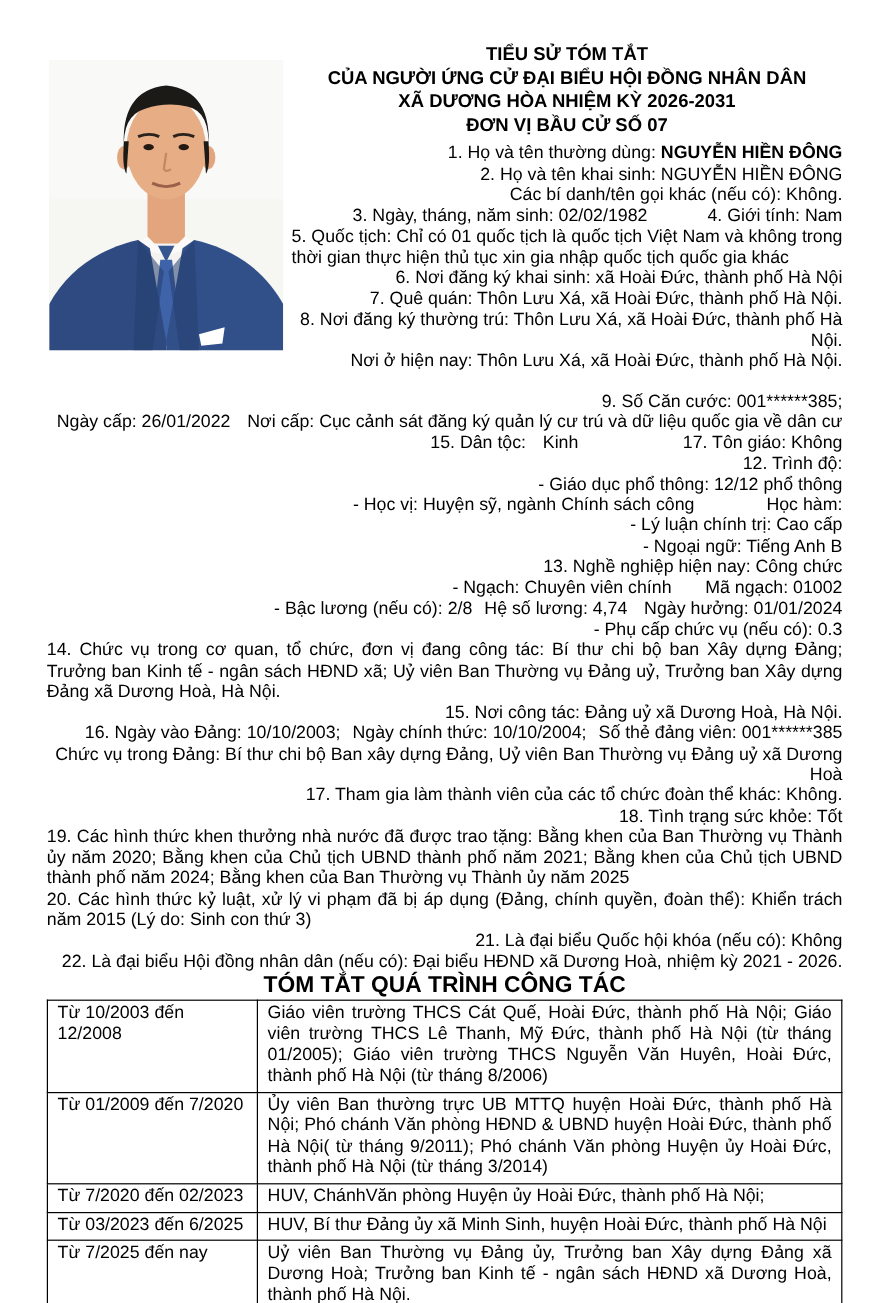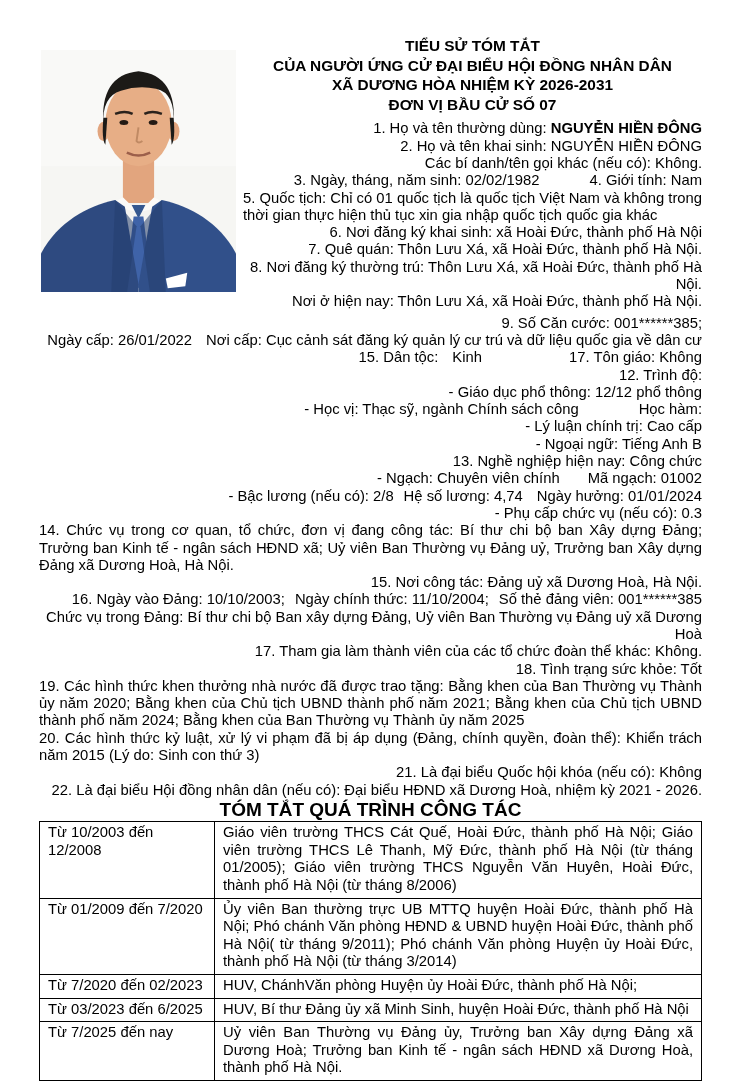--- a/index.html
+++ b/index.html
@@ -27,21 +27,21 @@
   .title-block{text-align:center;font-weight:bold;font-size:15.4px;line-height:19.6px;margin-bottom:6px;}
   .line{text-align:right;}
   .just{text-align:justify;}
   .bold{font-weight:bold;}
   .gap10{display:inline-block;width:10px;}
   .gap14{display:inline-block;width:14px;}
   .gap28{display:inline-block;width:28px;}
   .gap50{display:inline-block;width:50px;}
   .gap60{display:inline-block;width:60px;}
   .gap87{display:inline-block;width:87px;}
-  .details{margin-top:4px;}
+  .details{margin-top:16px;}
   .details .line{margin:0;}
   .career-title{text-align:center;font-weight:bold;font-size:19px;margin-top:2px;margin-bottom:3px;}
   table.career{
     width:100%;border-collapse:collapse;table-layout:fixed;
   }
   table.career td{
     border:1.6px solid #000000;
     vertical-align:top;
     padding:2px 8px 3px 8px;
     font-size:14.8px;line-height:17.6px;
@@ -120,30 +120,30 @@
       <div class="line">Nơi ở hiện nay: Thôn Lưu Xá, xã Hoài Đức, thành phố Hà Nội.</div>
     </div>
   </div>
 
   <div class="details">
     <div class="line">9. Số Căn cước: 001******385;</div>
     <div class="line"><span>Ngày cấp:  26/01/2022</span><span class="gap14"></span><span>Nơi cấp: Cục cảnh sát đăng ký quản lý cư trú và dữ liệu quốc gia về dân cư</span></div>
     <div class="line"><span>15. Dân tộc:</span><span class="gap14"></span><span>Kinh</span><span class="gap87"></span><span>17. Tôn giáo: Không</span></div>
     <div class="line">12. Trình độ:</div>
     <div class="line">- Giáo dục phổ thông: 12/12 phổ thông</div>
-    <div class="line"><span>- Học vị: Thạc sỹ, ngành Chính sách công</span><span class="gap60"></span><span>Học hàm:</span></div>
+    <div class="line"><span>- Học vị: Huyện sỹ, ngành Chính sách công</span><span class="gap60"></span><span>Học hàm:</span></div>
     <div class="line">- Lý luận chính trị: Cao cấp</div>
     <div class="line">- Ngoại ngữ: Tiếng Anh B</div>
     <div class="line">13. Nghề nghiệp hiện nay: Công chức</div>
     <div class="line"><span>- Ngạch: Chuyên viên chính</span><span class="gap28"></span><span>Mã ngạch: 01002</span></div>
     <div class="line"><span>- Bậc lương (nếu có):  2/8</span><span class="gap10"></span><span>Hệ số lương: 4,74</span><span class="gap14"></span><span>Ngày hưởng: 01/01/2024</span></div>
     <div class="line">- Phụ cấp chức vụ (nếu có): 0.3</div>
     <div class="line just">14. Chức vụ trong cơ quan, tổ chức, đơn vị đang công tác: Bí thư chi bộ ban Xây dựng Đảng; Trưởng ban Kinh tế - ngân sách HĐND xã; Uỷ viên Ban Thường vụ Đảng uỷ, Trưởng ban Xây dựng Đảng xã Dương Hoà, Hà Nội.</div>
     <div class="line">15. Nơi công tác: Đảng uỷ xã Dương Hoà, Hà Nội.</div>
-    <div class="line"><span>16. Ngày vào Đảng: 10/10/2003;</span><span class="gap10"></span><span>Ngày chính thức: 11/10/2004;</span><span class="gap10"></span><span>Số thẻ đảng viên: 001******385</span></div>
+    <div class="line"><span>16. Ngày vào Đảng: 10/10/2003;</span><span class="gap10"></span><span>Ngày chính thức: 10/10/2004;</span><span class="gap10"></span><span>Số thẻ đảng viên: 001******385</span></div>
     <div class="line"><span class="gap10" style="width:4px;"></span><span>Chức vụ trong Đảng: Bí thư chi bộ Ban xây dựng Đảng, Uỷ viên Ban Thường vụ Đảng uỷ xã Dương Hoà</span></div>
     <div class="line">17. Tham gia làm thành viên của các tổ chức đoàn thể khác: Không.</div>
     <div class="line">18. Tình trạng sức khỏe: Tốt</div>
     <div class="line just">19. Các hình thức khen thưởng nhà nước đã được trao tặng: Bằng khen của Ban Thường vụ Thành ủy năm 2020; Bằng khen của Chủ tịch UBND thành phố năm 2021; Bằng khen của Chủ tịch UBND thành phố năm 2024; Bằng khen của Ban Thường vụ Thành ủy năm 2025</div>
     <div class="line just">20. Các hình thức kỷ luật, xử lý vi phạm đã bị áp dụng (Đảng, chính quyền, đoàn thể): Khiển trách năm 2015 (Lý do: Sinh con thứ 3)</div>
     <div class="line">21. Là đại biểu Quốc hội khóa (nếu có): Không</div>
     <div class="line">22. Là đại biểu Hội đồng nhân dân (nếu có):  Đại biểu HĐND xã Dương Hoà, nhiệm kỳ 2021 - 2026.</div>
   </div>
 
   <div class="career-title">TÓM TẮT QUÁ TRÌNH CÔNG TÁC</div>

